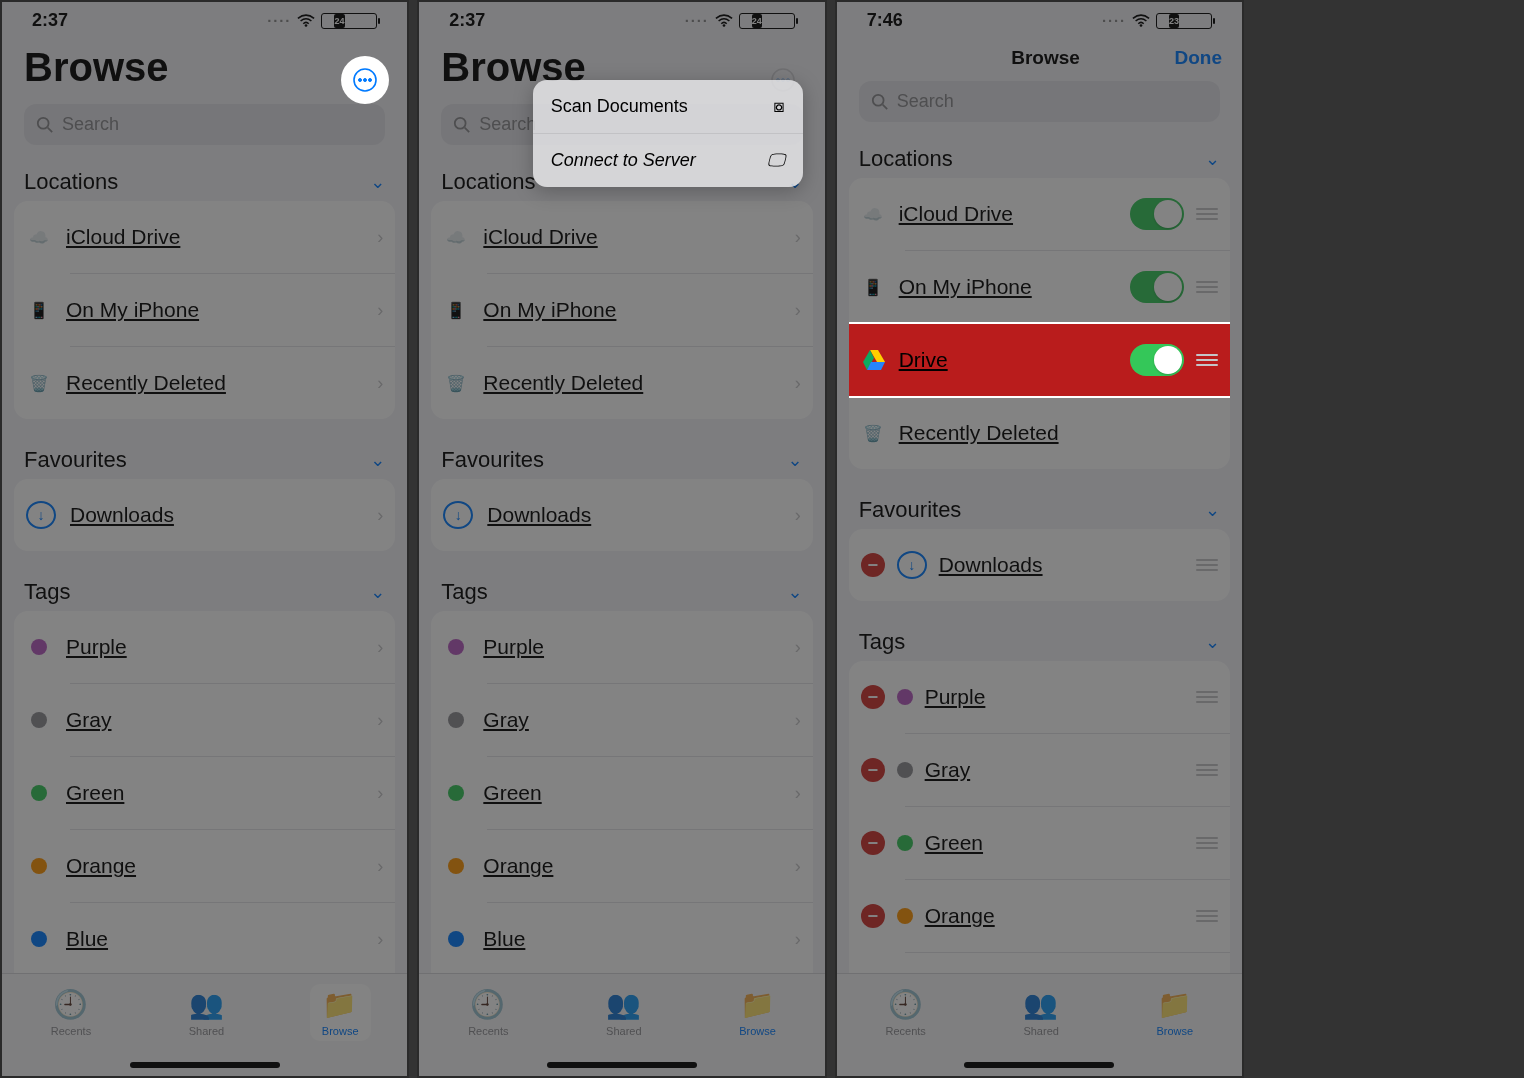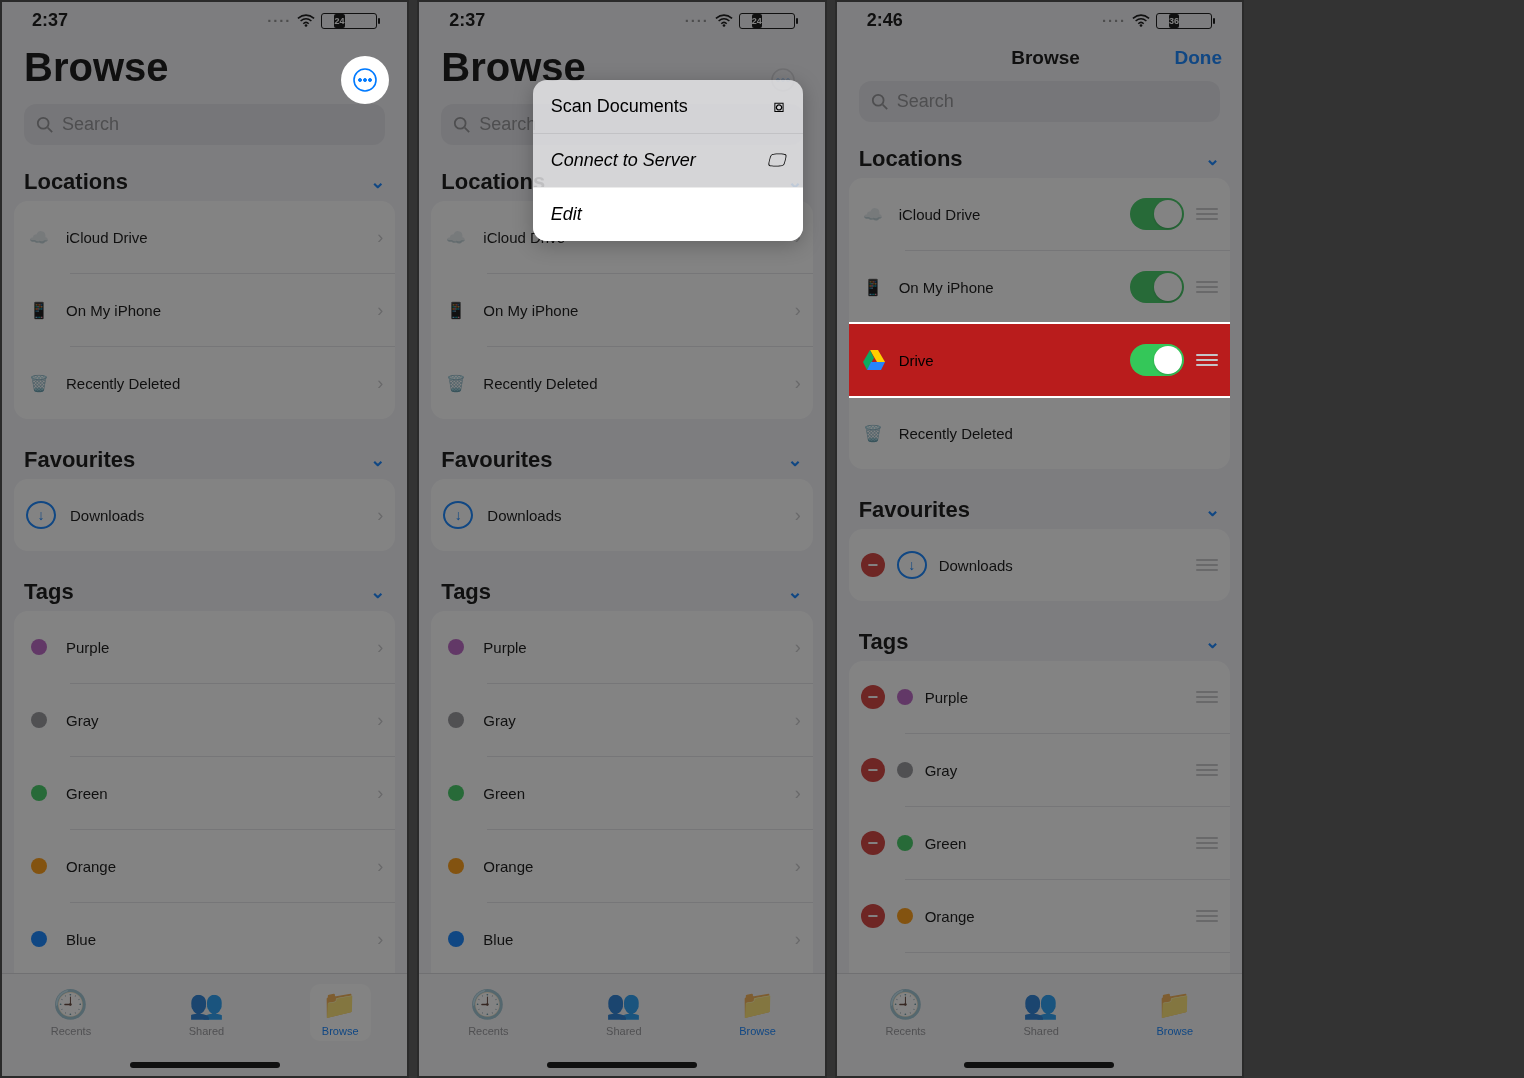--- a/index.html
+++ b/index.html
@@ -12,27 +12,27 @@
 .dots{letter-spacing:1px;color:#888;}
 .wifi{width:18px;height:14px;}
 .batt{width:30px;height:14px;border:1.5px solid #000;border-radius:3px;position:relative;display:flex;align-items:center;font-size:9px;font-weight:700;padding:0 12px;}
 .batt::after{content:"";position:absolute;right:-4px;top:4px;width:2px;height:6px;background:#000;border-radius:1px;}
 .batt-fill{background:#000;height:100%;border-radius:2px;color:#fff;display:flex;align-items:center;justify-content:center;padding:0 1px;}
 .header-large{font-size:40px;font-weight:700;padding:10px 22px 10px;}
 .more-btn{position:absolute;right:22px;top:58px;width:40px;height:40px;display:flex;align-items:center;justify-content:center;border-radius:50%;}
 .more-hilite{background:#fff;box-shadow:0 0 0 4px #fff;z-index:5;}
 .more-btn svg{stroke:#007aff;}
 .search-bar{margin:4px 22px 14px;background:#e3e3e8;border-radius:12px;padding:10px 12px;display:flex;align-items:center;gap:8px;color:#8a8a8e;font-size:18px;}
-.section-head{display:flex;justify-content:space-between;align-items:center;padding:10px 22px 6px;font-size:22px;font-weight:700;}
+.section-head{display:flex;justify-content:space-between;align-items:center;padding:10px 22px 6px;font-size:22px;font-weight:400;}
 .chev{color:#007aff;font-size:18px;}
 .list{margin:0 12px 18px;background:#fff;border-radius:14px;overflow:hidden;}
 .row{display:flex;align-items:center;padding:12px 12px;gap:14px;min-height:48px;}
 .sep{height:1px;background:#e2e2e6;margin-left:56px;}
 .row .icon{width:26px;display:flex;align-items:center;justify-content:center;}
-.row .label{flex:1;font-size:15px;}
+.row .label{flex:1;font-size:21px;text-decoration:underline;}
 .row .chev-r{color:#c5c5c8;font-size:18px;}
 .tag-dot{width:16px;height:16px;border-radius:50%;}
 .purple{background:#b75ac0;}.gray{background:#8e8e93;}.green{background:#34c759;}.orange{background:#ff9500;}.blue{background:#007aff;}.grey{background:#8e8e93;}.work{background:#fff;border:2px solid #8e8e93;width:14px;height:14px;}
 .red-del{width:24px;height:24px;border-radius:50%;background:#d0312d;color:#fff;display:flex;align-items:center;justify-content:center;font-size:18px;font-weight:700;}
 .toggle{width:54px;height:32px;border-radius:16px;background:#34c759;position:relative;}
 .toggle::after{content:"";position:absolute;top:2px;right:2px;width:28px;height:28px;background:#fff;border-radius:50%;box-shadow:0 1px 2px rgba(0,0,0,.2);}
 .drag{width:22px;color:#c5c5c8;display:flex;flex-direction:column;gap:3px;align-items:center;}
 .drag span{display:block;height:2px;width:22px;background:#c5c5c8;border-radius:1px;}
 .tab-bar{position:absolute;bottom:0;left:0;right:0;height:92px;background:#f7f7f8;border-top:1px solid #d6d6da;display:flex;justify-content:space-around;align-items:flex-start;padding-top:10px;}
 .tab{display:flex;flex-direction:column;align-items:center;gap:4px;font-size:11px;color:#8e8e93;padding:4px 12px;border-radius:10px;}
@@ -350,37 +350,34 @@
   <div class="overlay"></div>
   <div class="ctx-menu">
     <div class="ctx-item">
           <span>Scan Documents</span>
           <span>⧇</span>
         </div>
     <div class="ctx-item">
           <span>Connect to Server</span>
           <span>🖵</span>
         </div>
-    <div class="ctx-item hl">
-          <span>Edit</span>
-        </div>
   </div>
 </div>
 
 <div class="screen">
   <div class="status-bar">
-    <span class="clock">2:46</span>
+    <span class="clock">7:46</span>
     <div class="status-right">
       <span class="dots">····</span>
       <svg class="wifi" viewBox="0 0 20 14">
             <path d="M1 4 Q10 -3 19 4 M4 7 Q10 2 16 7 M7 10 Q10 7 13 10" stroke="#000" stroke-width="1.8" fill="none"></path>
             <circle cx="10" cy="12" r="1.5" fill="#000"></circle>
           </svg>
       <span class="batt">
-            <span class="batt-fill" style="width:27%">36</span>
+            <span class="batt-fill" style="width:27%">23</span>
           </span>
     </div>
   </div>
   <div class="nav">
     <span style="width:60px"></span>
     <span class="title">Browse</span>
     <span class="done">Done</span>
   </div>
   <div class="search-bar">
     <svg width="18" height="18" viewBox="0 0 20 20">

